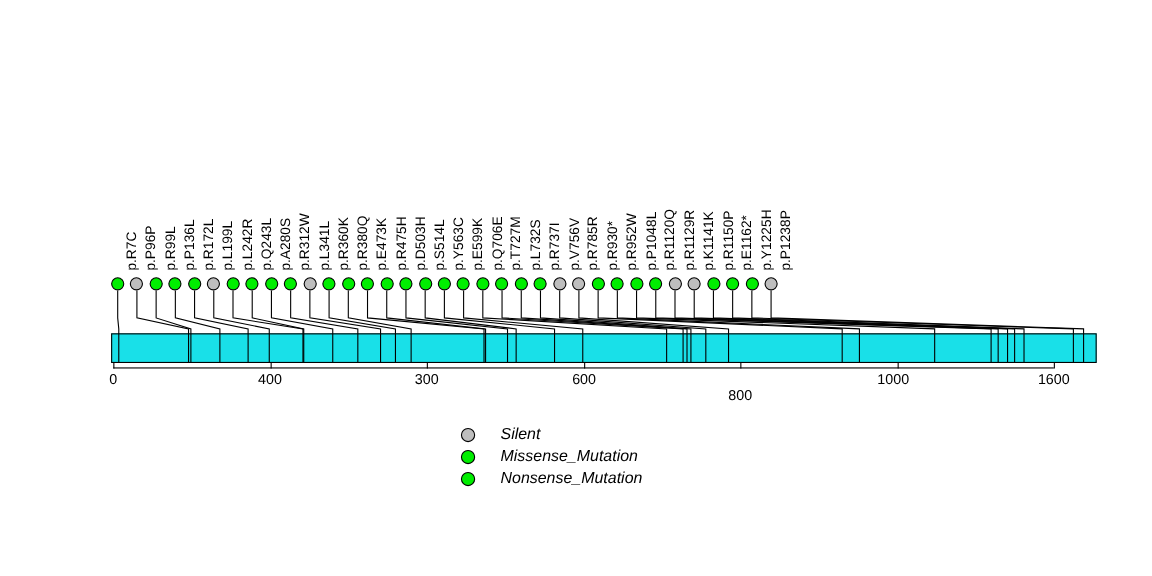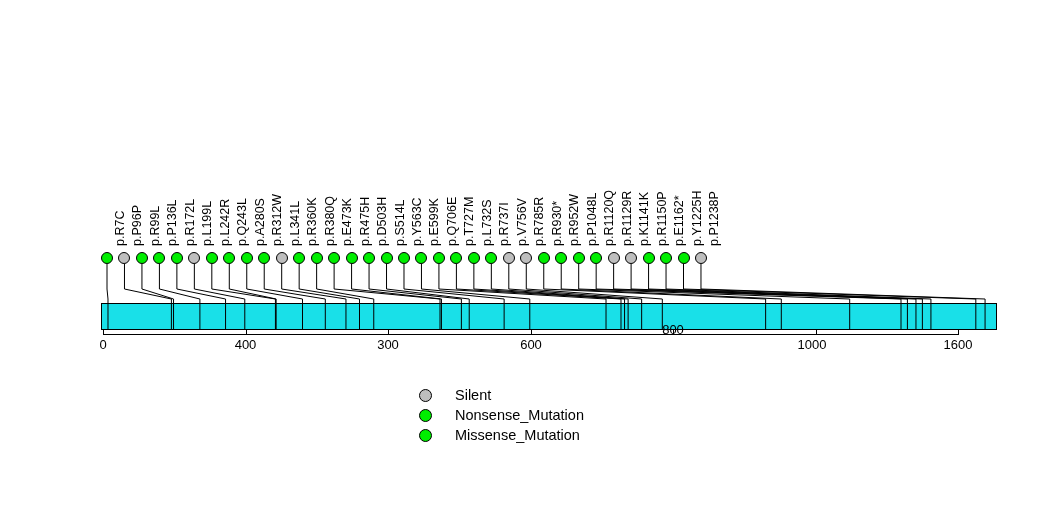--- a/index.html
+++ b/index.html
@@ -68,20 +68,21 @@
     text-align: center;
     transform: translateX(-50%);
     white-space: nowrap;
   }
 
   
   #legend {
     position: absolute;
     left: 419px;
     top: 385px;
+    font-style: italic;
   }
   .legend-row {
     position: relative;
     height: 20px;
     display: flex;
     align-items: center;
   }
   .legend-swatch {
     width: 13px;
     height: 13px;
@@ -232,35 +233,35 @@
   <div id="axis-ticks">
       <div class="axis-line" style="left: 103px; top: 330px; width: 1px; height: 5px;"></div>
       <div class="axis-tick-label" style="left: 103px; top: 337px;">0</div>
       <div class="axis-line" style="left: 245.5px; top: 330px; width: 1px; height: 5px;"></div>
       <div class="axis-tick-label" style="left: 245.5px; top: 337px;">400</div>
       <div class="axis-line" style="left: 388px; top: 330px; width: 1px; height: 5px;"></div>
       <div class="axis-tick-label" style="left: 388px; top: 337px;">300</div>
       <div class="axis-line" style="left: 530.5px; top: 330px; width: 1px; height: 5px;"></div>
       <div class="axis-tick-label" style="left: 531px; top: 337px;">600</div>
       <div class="axis-line" style="left: 673px; top: 330px; width: 1px; height: 5px;"></div>
-      <div class="axis-tick-label" style="left: 673px; top: 322px;">800</div>
+      <div class="axis-tick-label" style="left: 673px; top: 352px;">800</div>
       <div class="axis-line" style="left: 815.5px; top: 330px; width: 1px; height: 5px;"></div>
       <div class="axis-tick-label" style="left: 812px; top: 337px;">1000</div>
       <div class="axis-line" style="left: 958px; top: 330px; width: 1px; height: 5px;"></div>
       <div class="axis-tick-label" style="left: 958px; top: 337px;">1600</div>
     </div>
 
   <div id="legend">
       <div class="legend-row">
         <span class="legend-swatch" style="background: rgb(190, 190, 190);"></span>
         <span class="legend-text">Silent</span>
       </div>
       <div class="legend-row">
         <span class="legend-swatch" style="background: rgb(0, 238, 0);"></span>
-        <span class="legend-text">Nonsense_Mutation</span>
+        <span class="legend-text">Missense_Mutation</span>
       </div>
       <div class="legend-row">
         <span class="legend-swatch" style="background: rgb(0, 238, 0);"></span>
-        <span class="legend-text">Missense_Mutation</span>
+        <span class="legend-text">Nonsense_Mutation</span>
       </div>
     </div>
 
 </div>
 
 </body></html>

